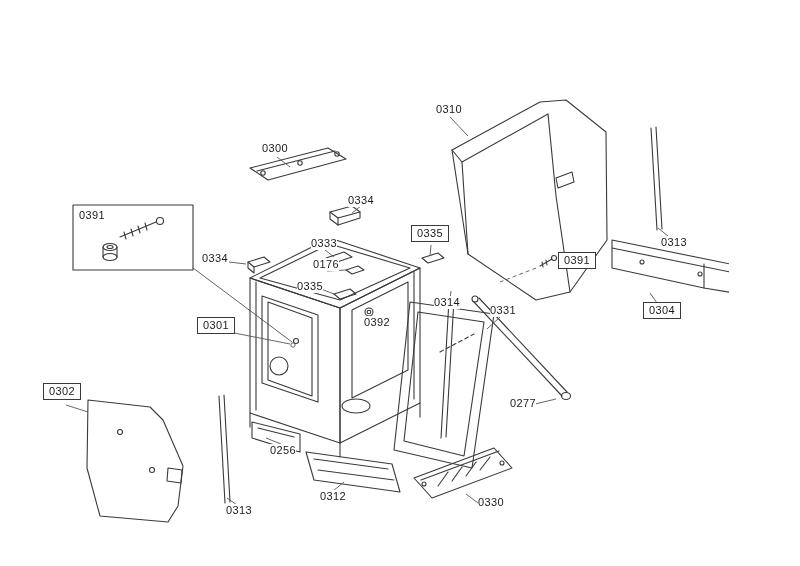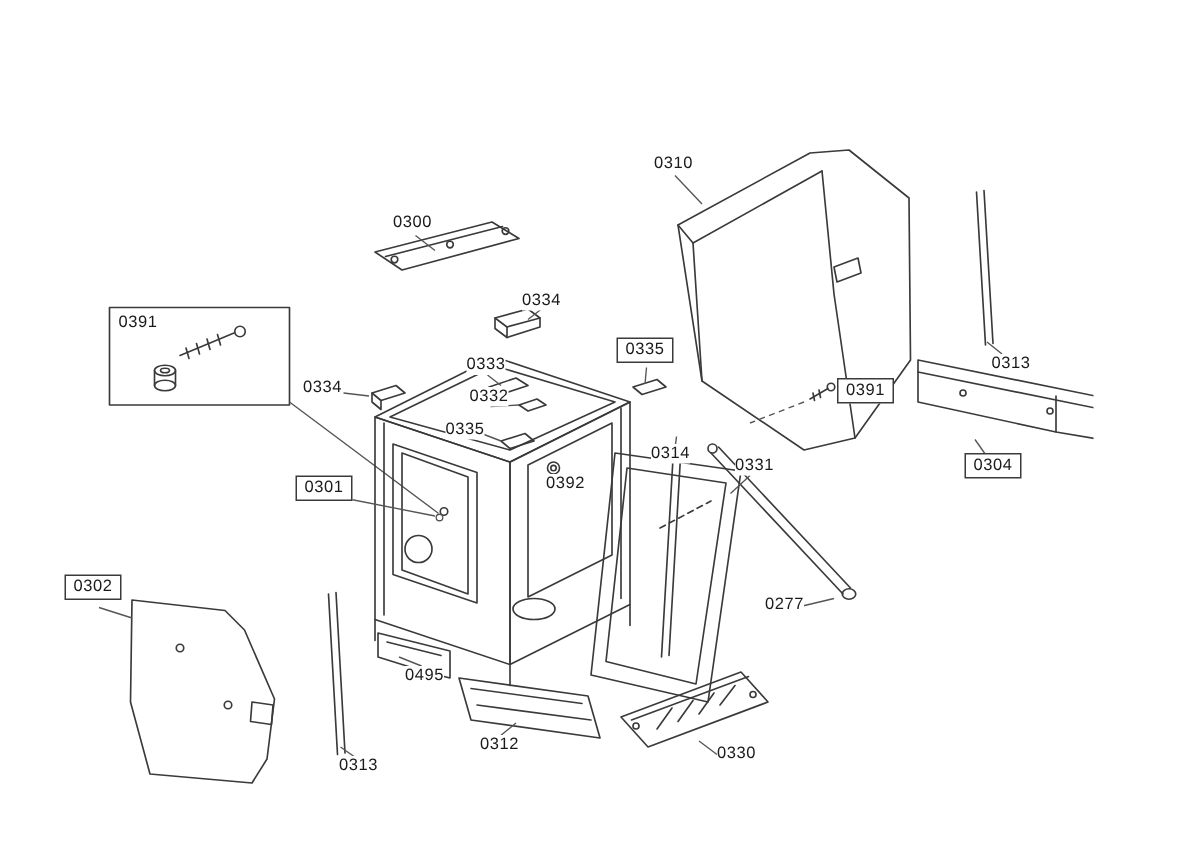--- a/index.html
+++ b/index.html
@@ -200,30 +200,30 @@
       <path d="M478,503 L466,494"></path>
     </g>
   </svg>
 
   <div class="label" style="left:436px; top:103px">0310</div>
   <div class="label" style="left:262px; top:142px">0300</div>
   <div class="label" style="left:348px; top:194px">0334</div>
   <div class="label" style="left:79px; top:209px">0391</div>
   <div class="label" style="left:202px; top:252px">0334</div>
   <div class="label" style="left:311px; top:237px">0333</div>
-  <div class="label" style="left:313px; top:258px">0332</div>
+  <div class="label" style="left:313px; top:258px">0176</div>
   <div class="label boxed" style="left:411px; top:225px">0335</div>
   <div class="label boxed" style="left:558px; top:252px">0391</div>
   <div class="label" style="left:297px; top:280px">0335</div>
   <div class="label" style="left:434px; top:296px">0314</div>
   <div class="label" style="left:490px; top:304px">0331</div>
   <div class="label boxed" style="left:197px; top:317px">0301</div>
   <div class="label" style="left:364px; top:316px">0392</div>
   <div class="label boxed" style="left:643px; top:302px">0304</div>
   <div class="label" style="left:661px; top:236px">0313</div>
   <div class="label" style="left:510px; top:397px">0277</div>
   <div class="label boxed" style="left:43px; top:383px">0302</div>
-  <div class="label" style="left:270px; top:444px">0495</div>
+  <div class="label" style="left:270px; top:444px">0256</div>
   <div class="label" style="left:226px; top:504px">0313</div>
   <div class="label" style="left:320px; top:490px">0312</div>
   <div class="label" style="left:478px; top:496px">0330</div>
 
 </div>
 
 </body></html>

